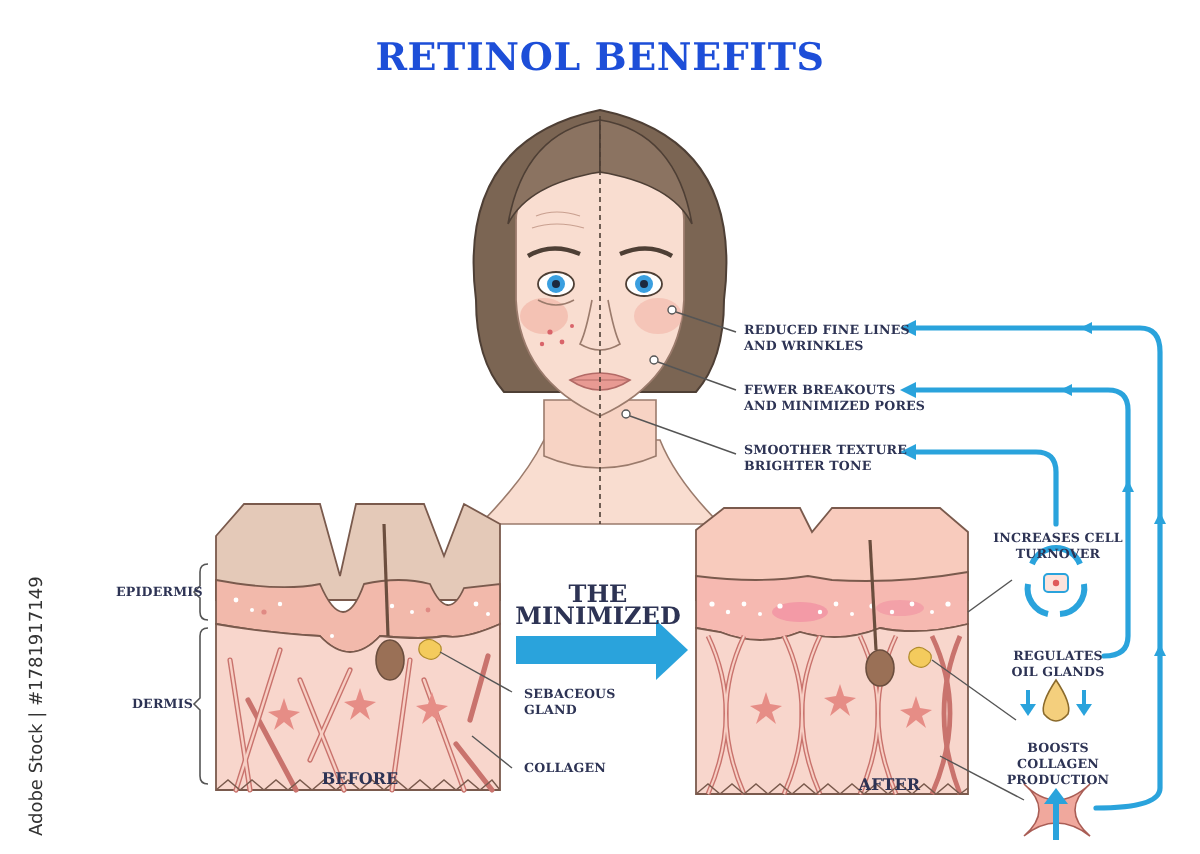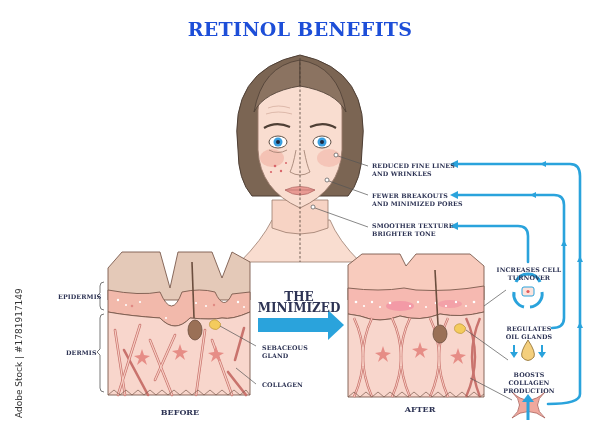--- a/index.html
+++ b/index.html
@@ -256,22 +256,22 @@
   <div>THE</div>
   <div>MINIMIZED</div>
 </div>
 
 <div class="abs lbl" style="left:262px; top:344px;">
   <div>SEBACEOUS</div>
   <div>GLAND</div>
 </div>
 <div class="abs lbl" style="left:262px; top:381px;">COLLAGEN</div>
 
-<div class="abs cap" style="left:140px; top:384px; width:80px;margin-top:23px;">BEFORE</div>
-<div class="abs cap" style="left:380px; top:404px; width:80px;">AFTER</div>
+<div class="abs cap" style="left:140px; top:384px; width:80px;">BEFORE</div>
+<div class="abs cap" style="left:380px; top:387px; width:80px;text-align:right;">AFTER</div>
 
 <div class="abs lbl lbl-c" style="left:496px; top:266px; width:66px;">
   <div>INCREASES CELL</div>
   <div>TURNOVER</div>
 </div>
 <div class="abs lbl lbl-c" style="left:496px; top:325px; width:66px;">
   <div>REGULATES</div>
   <div>OIL GLANDS</div>
 </div>
 <div class="abs lbl lbl-c" style="left:494px; top:371px; width:70px;">

